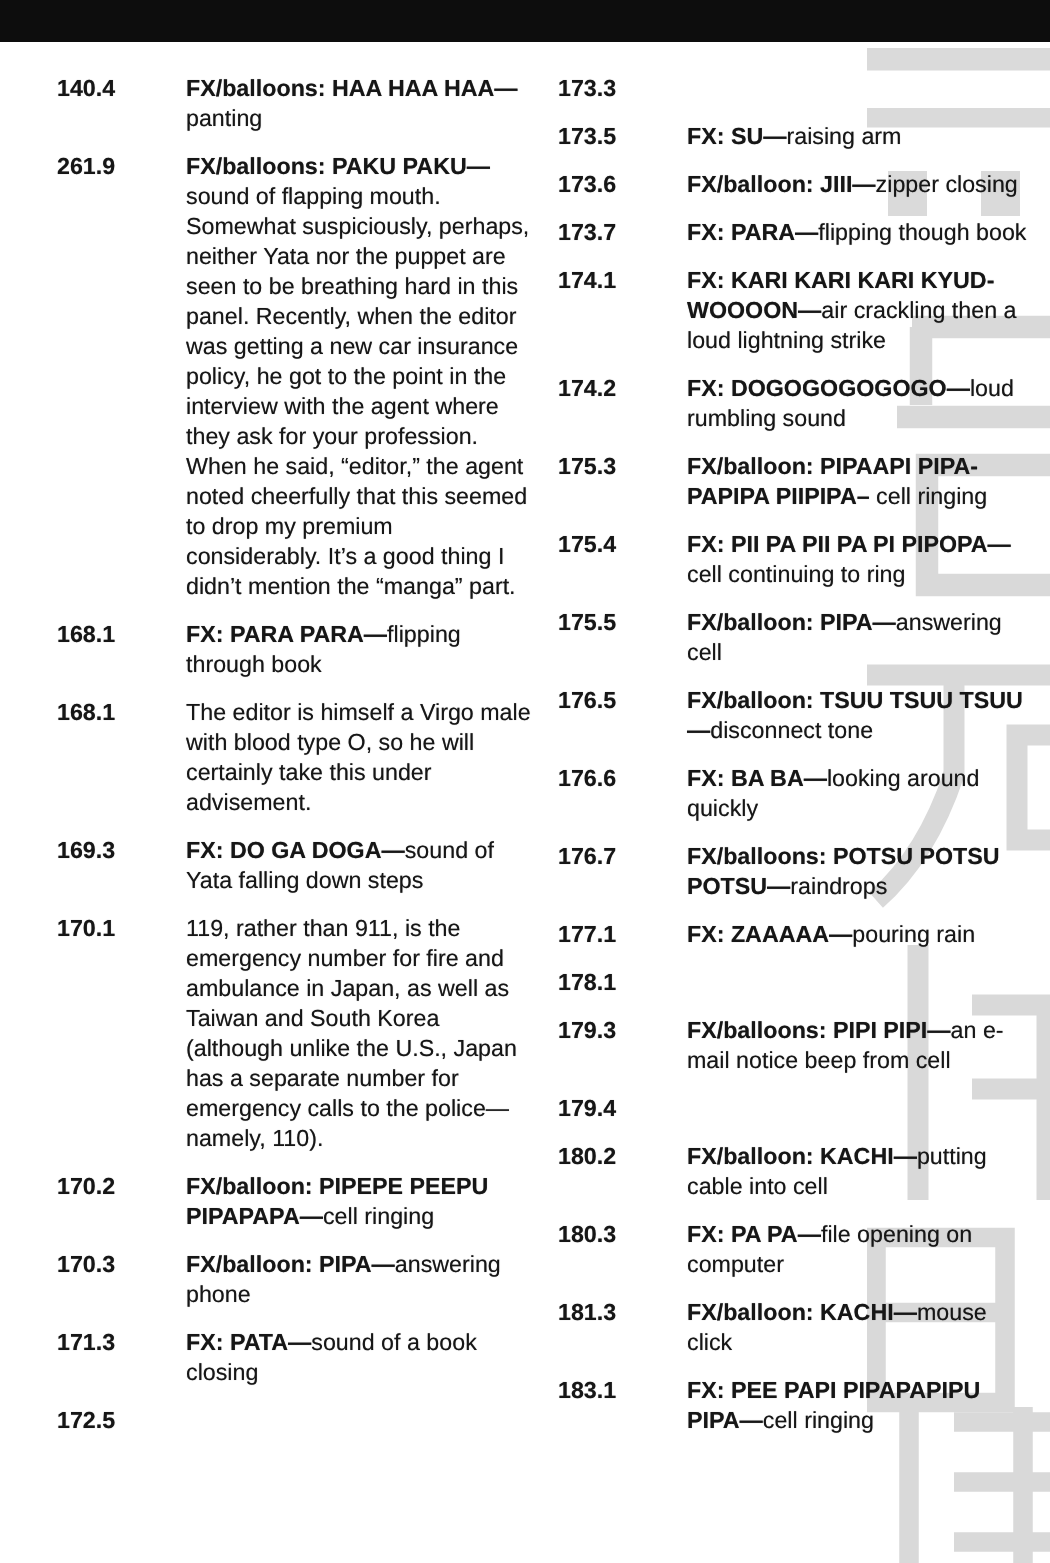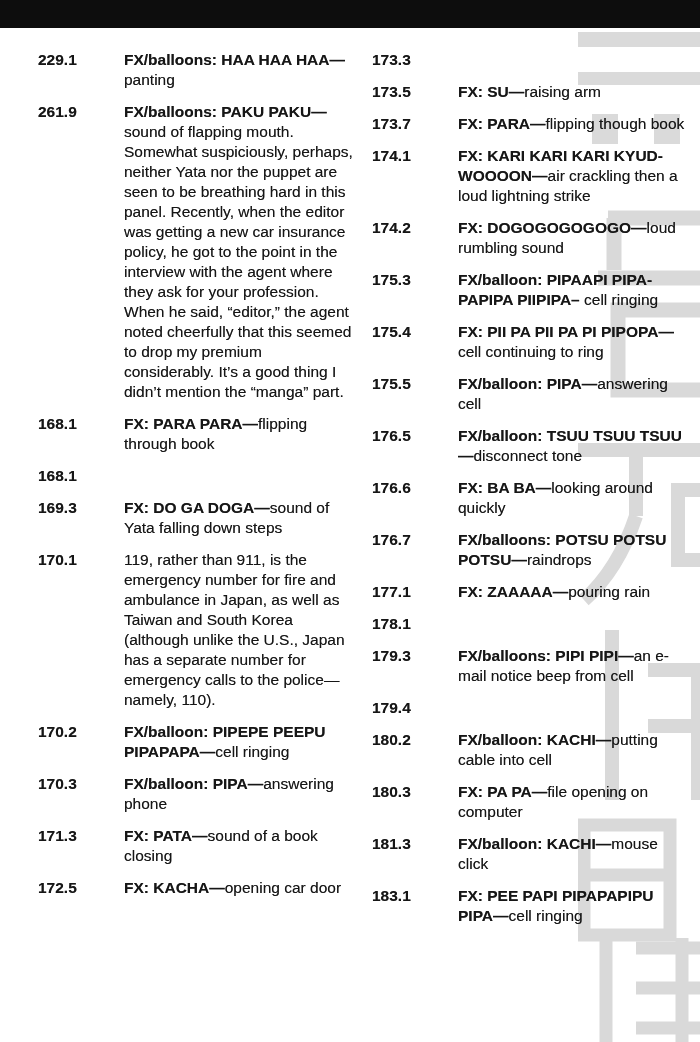--- a/index.html
+++ b/index.html
@@ -101,36 +101,37 @@
           <path d="M58 58 H180"></path>
           <path d="M58 98 H180"></path>
           <path d="M104 8 V112"></path>
         </g>
     </svg>
   </div>
 
   <div class="content">
     <div class="col">
   <div class="entry">
-    <span class="num">229.1</span>
+    <span class="num">140.4</span>
     <span class="body"><b class="fx">FX/balloons: HAA HAA HAA—</b><span class="desc">panting</span></span>
   </div>
 
   <div class="entry">
     <span class="num">261.9</span>
     <span class="body"><b class="fx">FX/balloons: PAKU PAKU—</b><span class="desc">sound of flapping mouth. Somewhat suspiciously, perhaps, neither Yata nor the puppet are seen to be breathing hard in this panel. Recently, when the editor was getting a new car insurance policy, he got to the point in the interview with the agent where they ask for your profession. When he said, “editor,” the agent noted cheerfully that this seemed to drop my premium considerably. It’s a good thing I didn’t mention the “manga” part.</span></span>
   </div>
 
   <div class="entry">
     <span class="num">168.1</span>
     <span class="body"><b class="fx">FX: PARA PARA—</b><span class="desc">flipping through book</span></span>
   </div>
 
   <div class="entry">
     <span class="num">168.1</span>
+    <span class="body"><b class="fx"></b><span class="desc">The editor is himself a Virgo male with blood type O, so he will certainly take this under advisement.</span></span>
   </div>
 
 
   <div class="entry">
     <span class="num">169.3</span>
     <span class="body"><b class="fx">FX: DO GA DOGA—</b><span class="desc">sound of Yata falling down steps</span></span>
   </div>
 
   <div class="entry">
     <span class="num">170.1</span>
@@ -147,33 +148,36 @@
     <span class="body"><b class="fx">FX/balloon: PIPA—</b><span class="desc">answering phone</span></span>
   </div>
 
   <div class="entry">
     <span class="num">171.3</span>
     <span class="body"><b class="fx">FX: PATA—</b><span class="desc">sound of a book closing</span></span>
   </div>
 
   <div class="entry">
     <span class="num">172.5</span>
-    <span class="body"><b class="fx">FX: KACHA—</b><span class="desc">opening car door</span></span>
   </div>
 </div>
     <div class="col">
   <div class="entry">
     <span class="num">173.3</span>
   </div>
 
   <div class="entry">
     <span class="num">173.5</span>
     <span class="body"><b class="fx">FX: SU—</b><span class="desc">raising arm</span></span>
   </div>
 
+  <div class="entry">
+    <span class="num">173.6</span>
+    <span class="body"><b class="fx">FX/balloon: JIII—</b><span class="desc">zipper closing</span></span>
+  </div>
 
   <div class="entry">
     <span class="num">173.7</span>
     <span class="body"><b class="fx">FX: PARA—</b><span class="desc">flipping though book</span></span>
   </div>
 
   <div class="entry">
     <span class="num">174.1</span>
     <span class="body"><b class="fx">FX: KARI KARI KARI KYUD-WOOOON—</b><span class="desc">air crackling then a loud lightning strike</span></span>
   </div>

